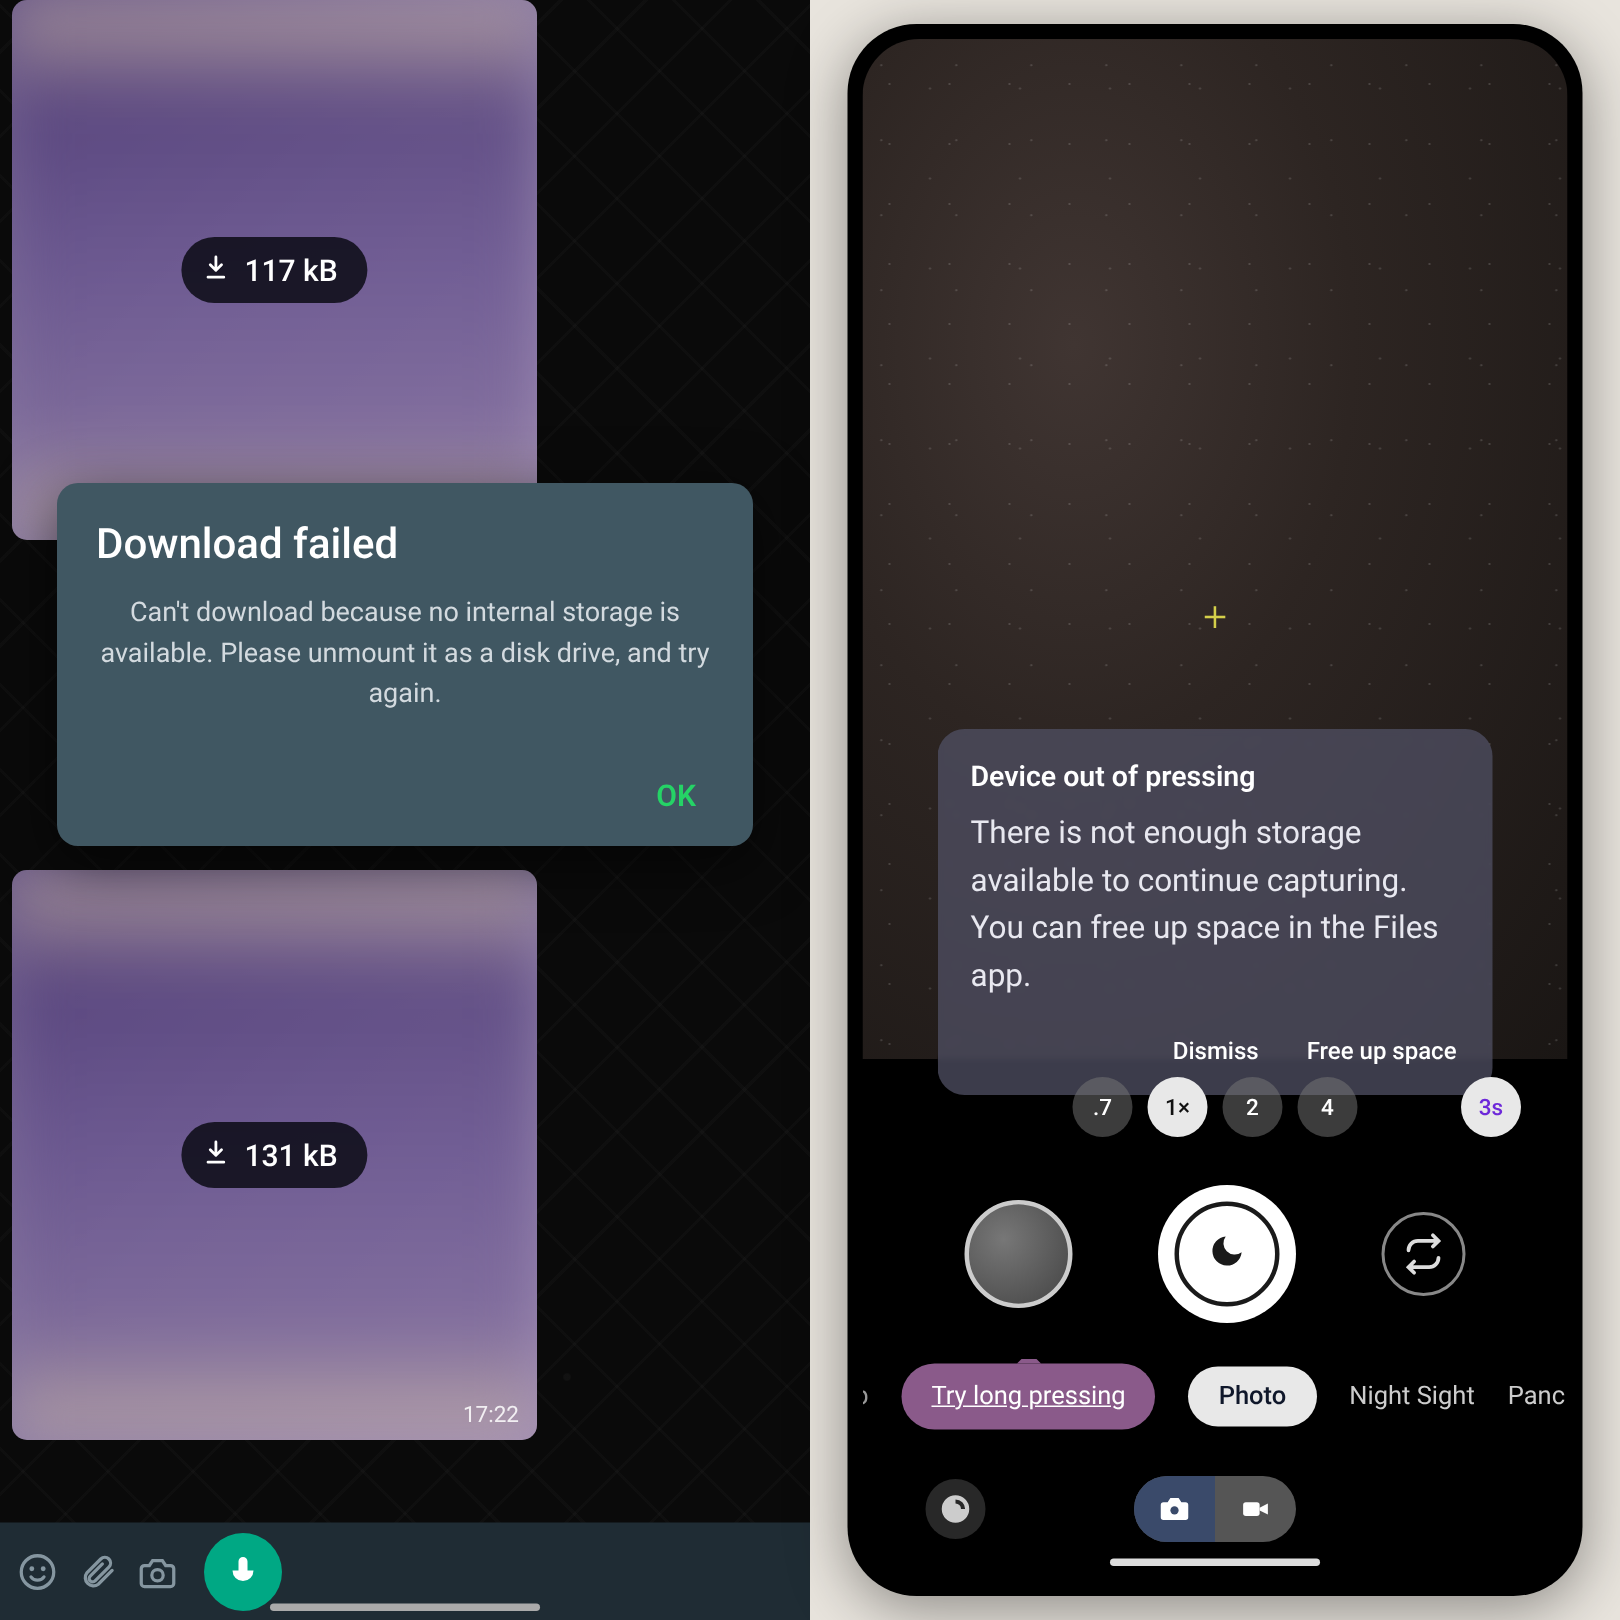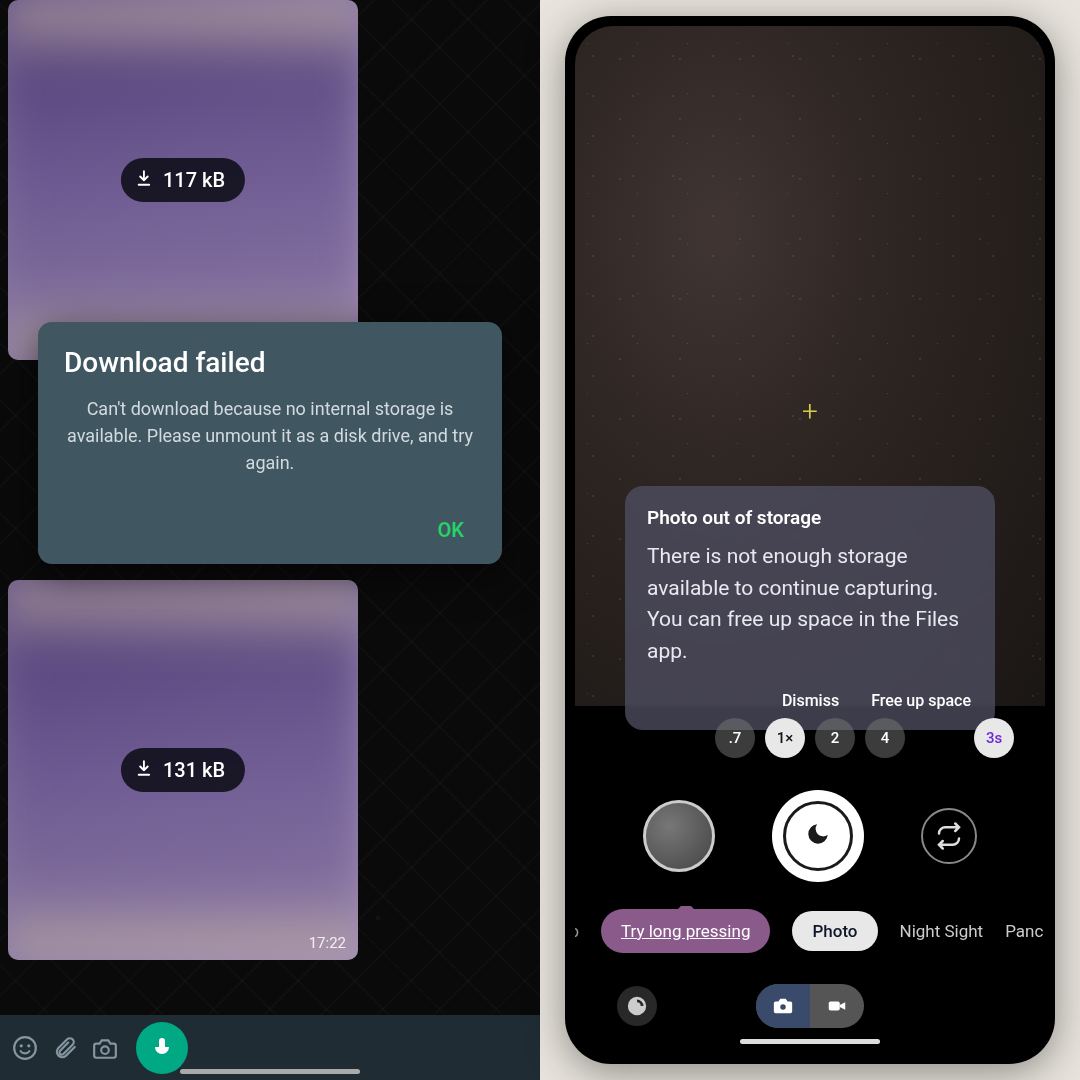--- a/index.html
+++ b/index.html
@@ -461,21 +461,21 @@
   <div class="phone-case">
     <div class="phone-screen">
       <div class="status-led"></div>
 
       <div class="camera-viewfinder">
         <div class="camera-noise"></div>
         <div class="crosshair">+</div>
       </div>
 
       <div class="cam-dialog">
-        <div class="cam-dialog-title">Photo out of storage</div>
+        <div class="cam-dialog-title">Device out of pressing</div>
         <div class="cam-dialog-body">There is not enough storage available to continue capturing. You can free up space in the Files app.</div>
         <div class="cam-dialog-actions">
           <div class="cam-dialog-btn">Dismiss</div>
           <div class="cam-dialog-btn">Free up space</div>
         </div>
       </div>
 
       <div class="zoom-row">
         <div class="zoom-pill">.7</div>
         <div class="zoom-pill active">1×</div>

